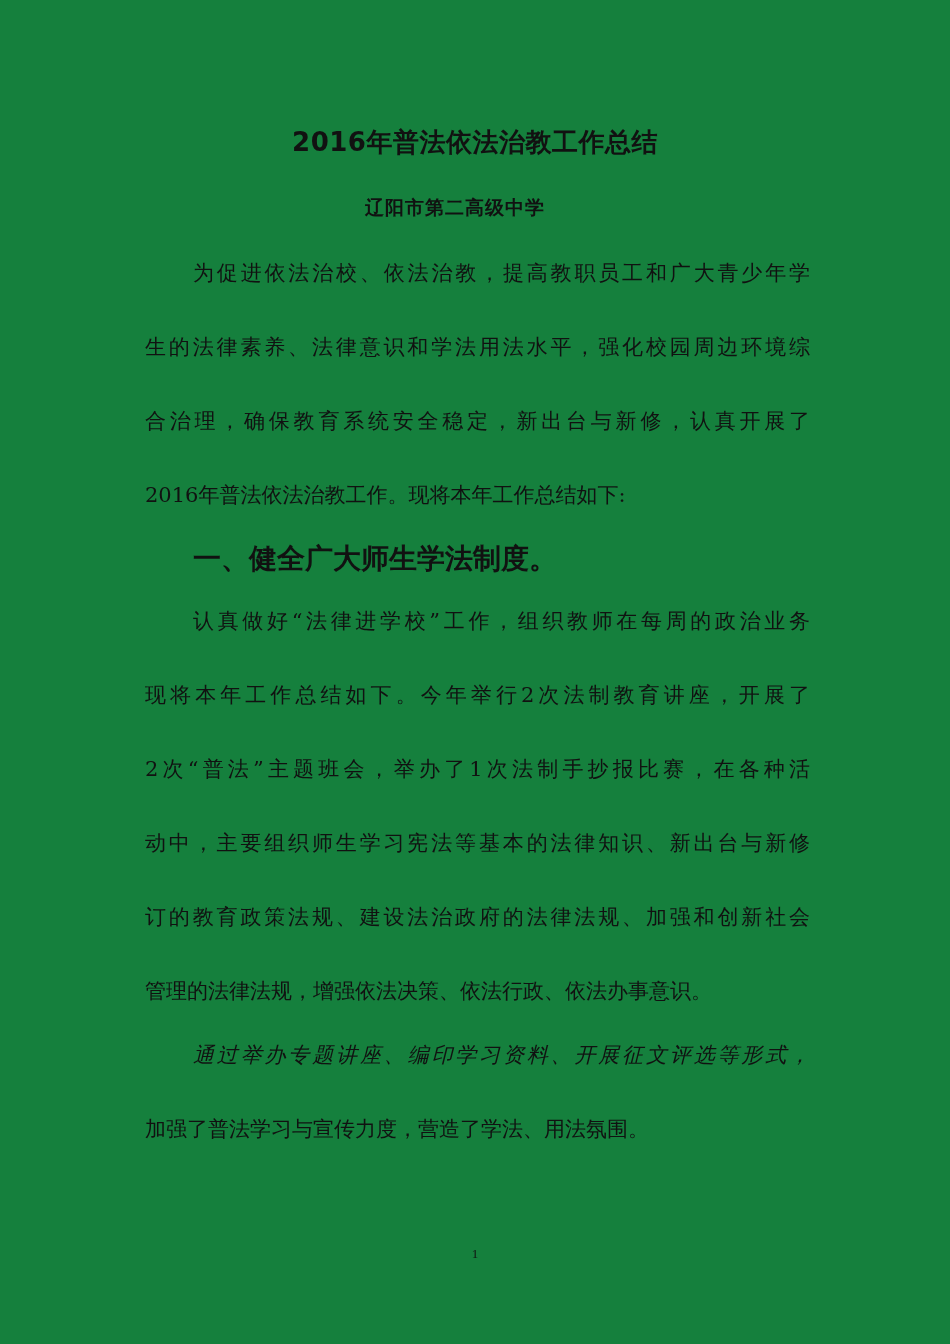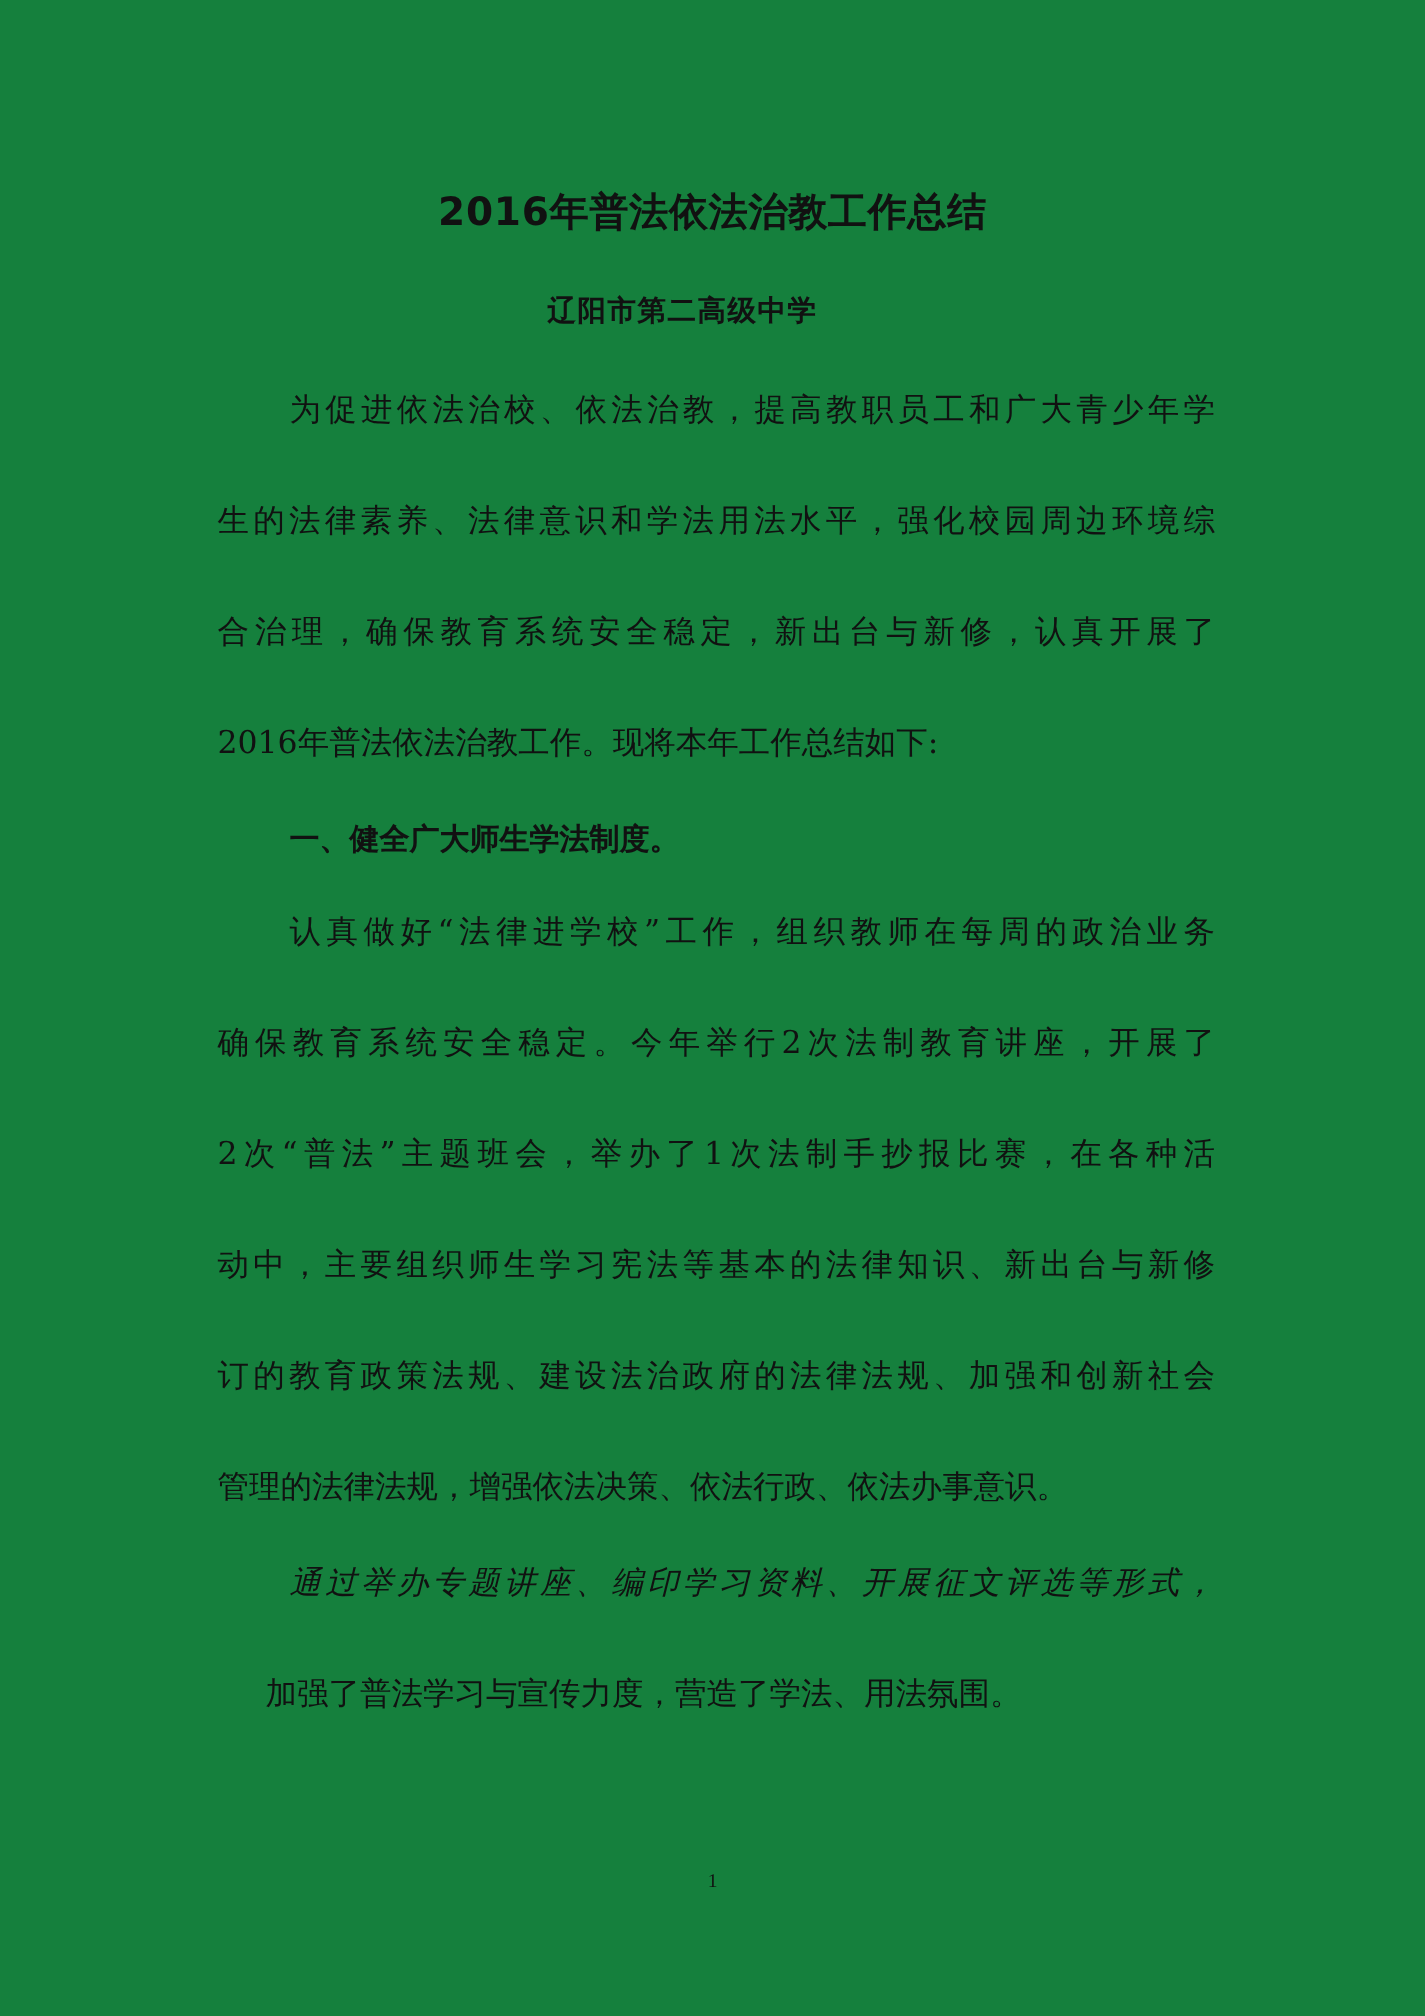--- a/index.html
+++ b/index.html
@@ -53,21 +53,21 @@
       text-align: justify;
       text-align-last: justify;
     }
     .line.indent { padding-left: 48px; width: 617px; }
     .line.last { text-align-last: left; }
     .heading {
       position: absolute;
       left: 193px;
       font-family: "DejaVu Sans", "Liberation Sans", sans-serif;
       font-weight: bold;
-      font-size: 20px;
+      font-size: 28px;
       line-height: 30px;
       white-space: nowrap;
     }
     .page-number {
       position: absolute;
       left: 0; width: 950px;
       top: 1246px;
       text-align: center;
       font-family: "Liberation Serif", serif;
       font-size: 13px;
@@ -83,24 +83,24 @@
   <div class="subtitle">辽阳市第二高级中学</div>
 
   <div class="line indent" style="top:258px;">为促进依法治校、依法治教，提高教职员工和广大青少年学</div>
   <div class="line" style="top:332px;">生的法律素养、法律意识和学法用法水平，强化校园周边环境综</div>
   <div class="line" style="top:406px;">合治理，确保教育系统安全稳定，新出台与新修，认真开展了</div>
   <div class="line last" style="top:480px;">2016年普法依法治教工作。现将本年工作总结如下:</div>
 
   <div class="heading" style="top:544px;">一、健全广大师生学法制度。</div>
 
   <div class="line indent" style="top:606px;">认真做好“法律进学校”工作，组织教师在每周的政治业务</div>
-  <div class="line" style="top:680px;">确保教育系统安全稳定。今年举行2次法制教育讲座，开展了</div>
+  <div class="line" style="top:680px;">现将本年工作总结如下。今年举行2次法制教育讲座，开展了</div>
   <div class="line" style="top:754px;">2次“普法”主题班会，举办了1次法制手抄报比赛，在各种活</div>
   <div class="line" style="top:828px;">动中，主要组织师生学习宪法等基本的法律知识、新出台与新修</div>
   <div class="line last" style="top:976px;">管理的法律法规，增强依法决策、依法行政、依法办事意识。</div>
   <div class="line" style="top:902px;">订的教育政策法规、建设法治政府的法律法规、加强和创新社会</div>
 
   <div class="line indent" style="top:1040px;font-style:italic;">通过举办专题讲座、编印学习资料、开展征文评选等形式，</div>
-  <div class="line last" style="top:1114px;margin-left:32px;">加强了普法学习与宣传力度，营造了学法、用法氛围。</div>
+  <div class="line last" style="top:1114px;">加强了普法学习与宣传力度，营造了学法、用法氛围。</div>
 
 
   <div class="page-number">1</div>
 </div>
 
 </body></html>

